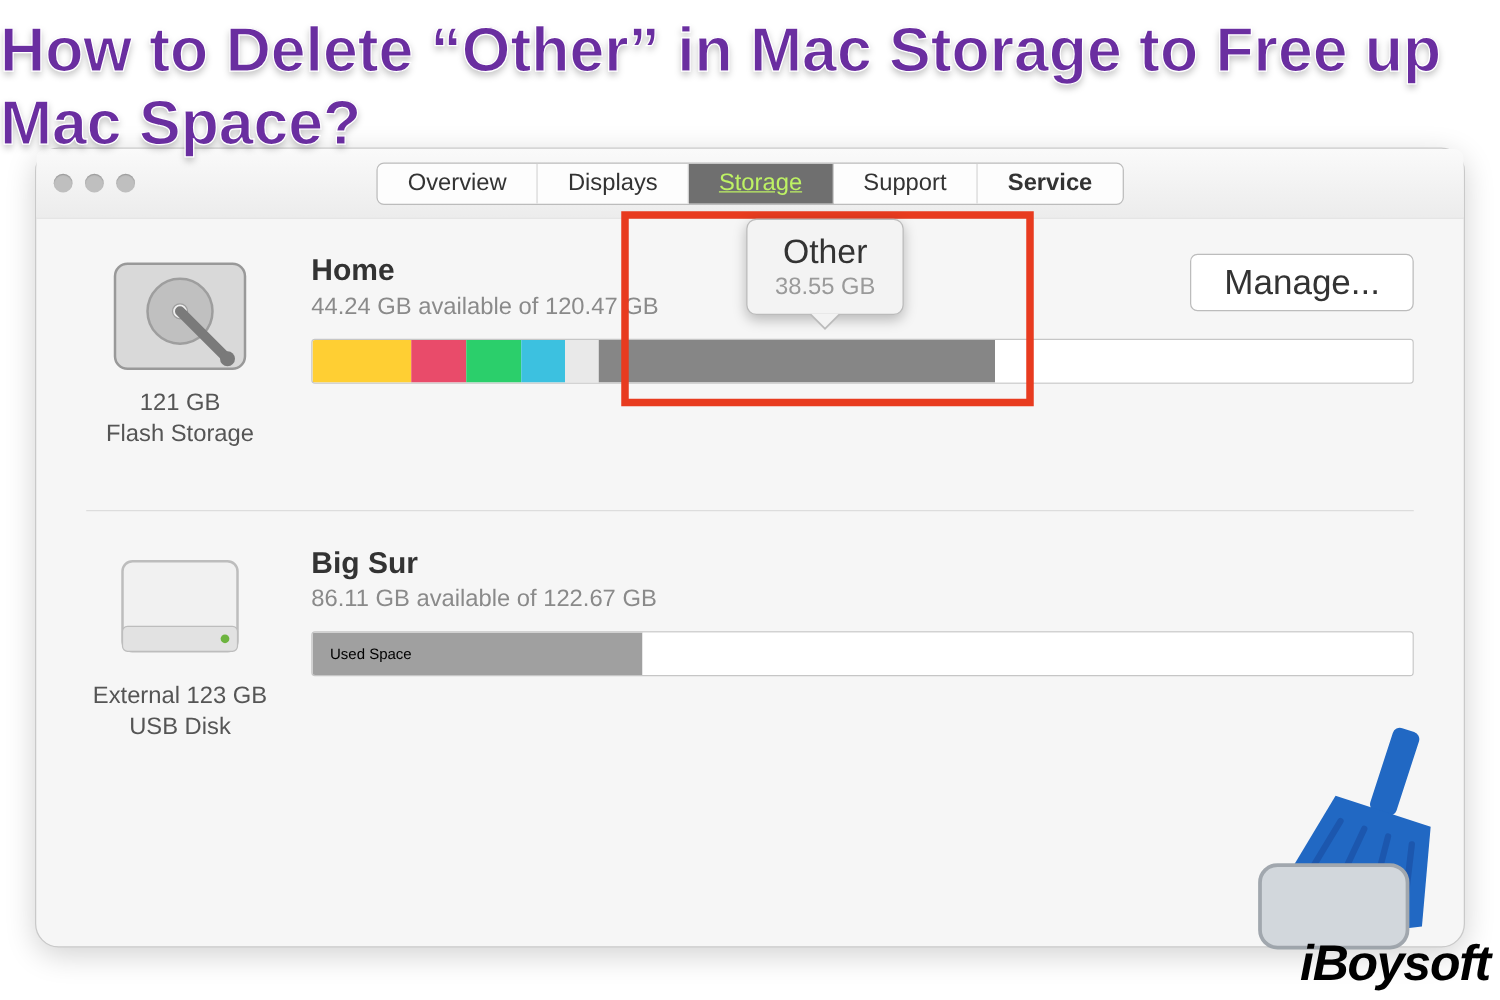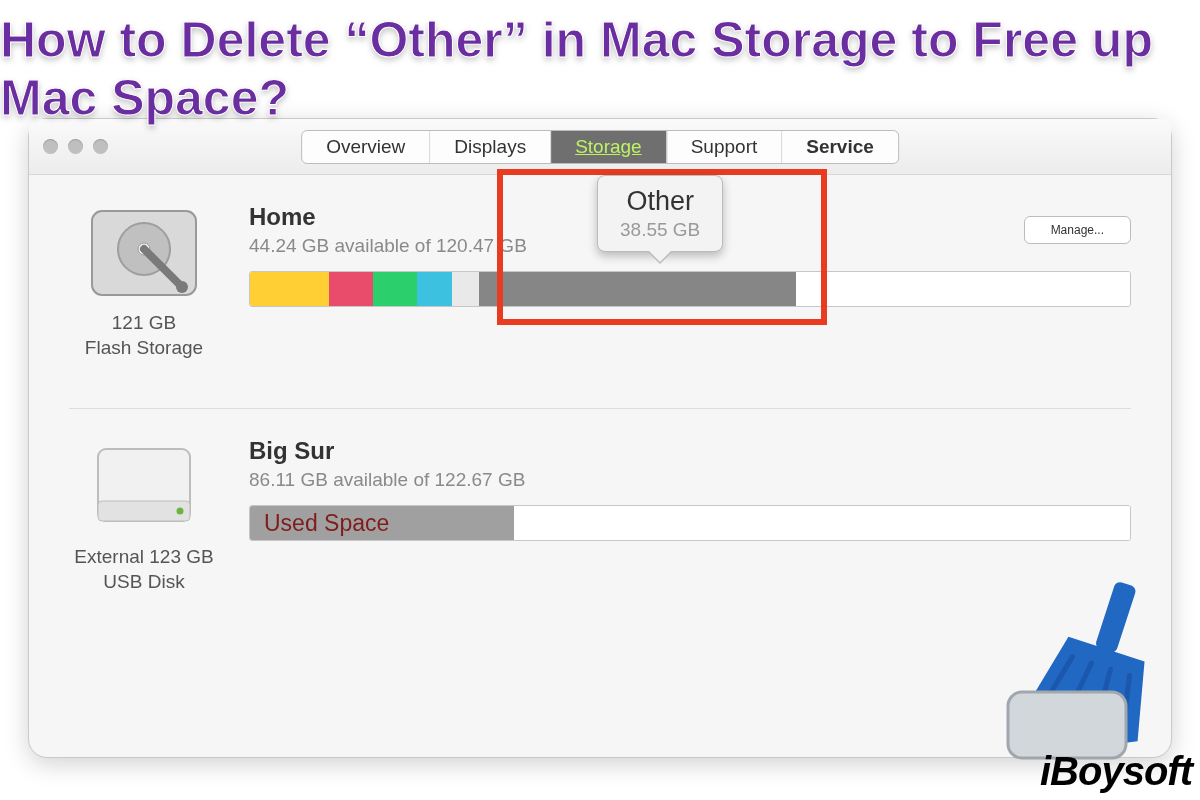--- a/index.html
+++ b/index.html
@@ -81,27 +81,27 @@
   .drive-sub { font-size: 19px; color: #8a8a8a; margin-bottom: 14px; }
   .bar { width: 100%; height: 36px; border: 1px solid #c6c6c6; border-radius: 3px; background: #fff; overflow: hidden; display:flex; }
   .seg { height: 100%; }
   .seg.yellow{background:#ffcf33}
   .seg.red{background:#e94b6a}
   .seg.green{background:#2bcf6b}
   .seg.cyan{background:#3cc1e0}
   .seg.grey{background:#868686}
   .seg.lgrey{background:#e9e9e9}
   .seg.free{background:#fff}
-  .used-label{color:#7f1d1d; font-size:23px; font-weight:500; display:flex; align-items:center; padding:0 14px; background:#a0a0a0}
+  .used-label{color:#000000; font-size:12px; font-weight:500; display:flex; align-items:center; padding:0 14px; background:#a0a0a0}
   .manage-btn {
     position: absolute;
     right: 0;
-    top: 13px;
+    top: 0;
     padding: 6px 26px;
-    font-size: 12px;
+    font-size: 28px;
     background: #fff;
     border: 1px solid #bcbcbc;
     border-radius: 6px;
     color: #333;
     cursor: pointer;
   }
   .highlight-box {
     position: absolute;
     border: 6px solid #e83b1f;
     pointer-events: none;

